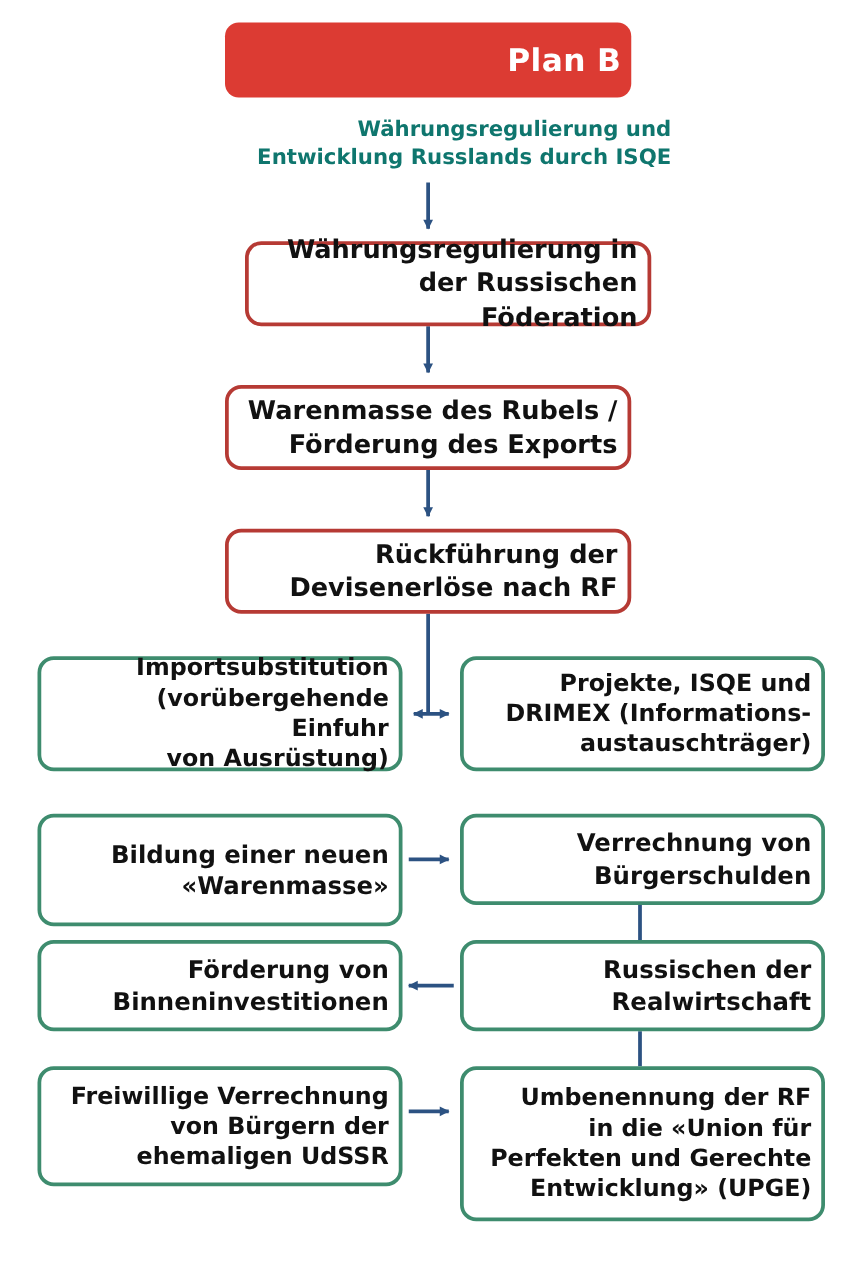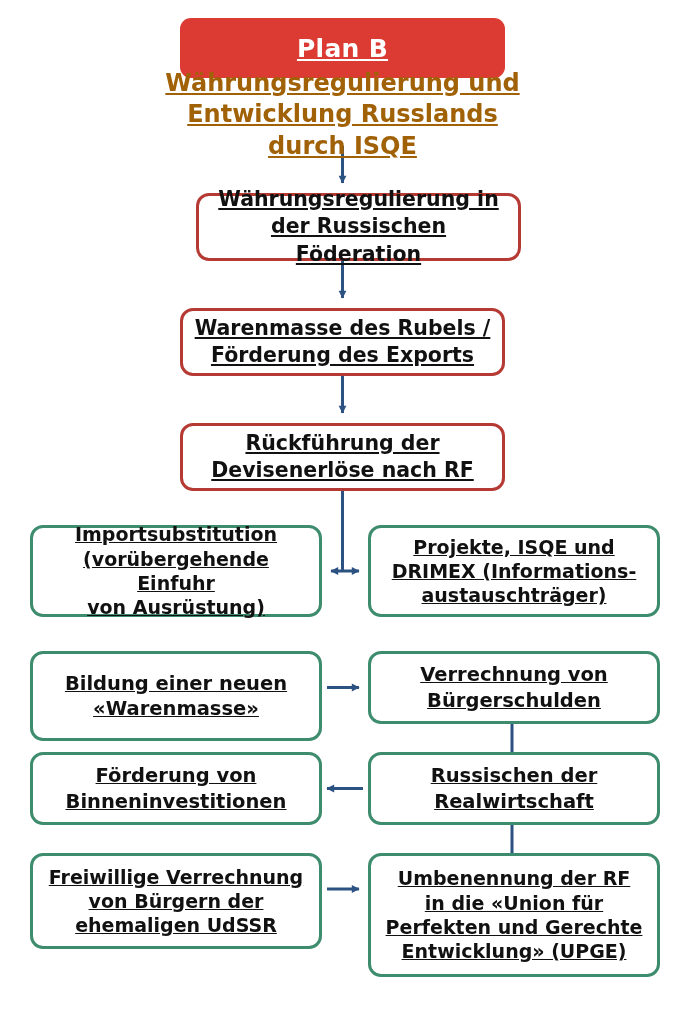--- a/index.html
+++ b/index.html
@@ -27,41 +27,40 @@
     width: 683px;
     height: 1024px;
   }
 
   .node {
     position: absolute;
     box-sizing: border-box;
     display: flex;
     align-items: center;
     justify-content: center;
-    text-align: center;
+    text-align: right;
     background: #ffffff;
     z-index: 2;
-    text-decoration: underline;
   }
 
   .node-title {
     background: #DC3B33;
     border: none;
     border-radius: 11px;
     color: #ffffff;
     font-weight: bold;
     font-size: 25px;
     letter-spacing: 0.3px;
   }
 
   .node-subtitle {
     background: transparent;
-    color: #a16207;
-    font-weight: bold;
-    font-size: 24px;
+    color: #0f766e;
+    font-weight: bold;
+    font-size: 17px;
     line-height: 1.32;
   }
 
   .node-red {
     border: 3px solid #B63A34;
     border-radius: 13px;
     color: #111111;
     font-weight: bold;
     font-size: 20.5px;
     line-height: 1.34;

